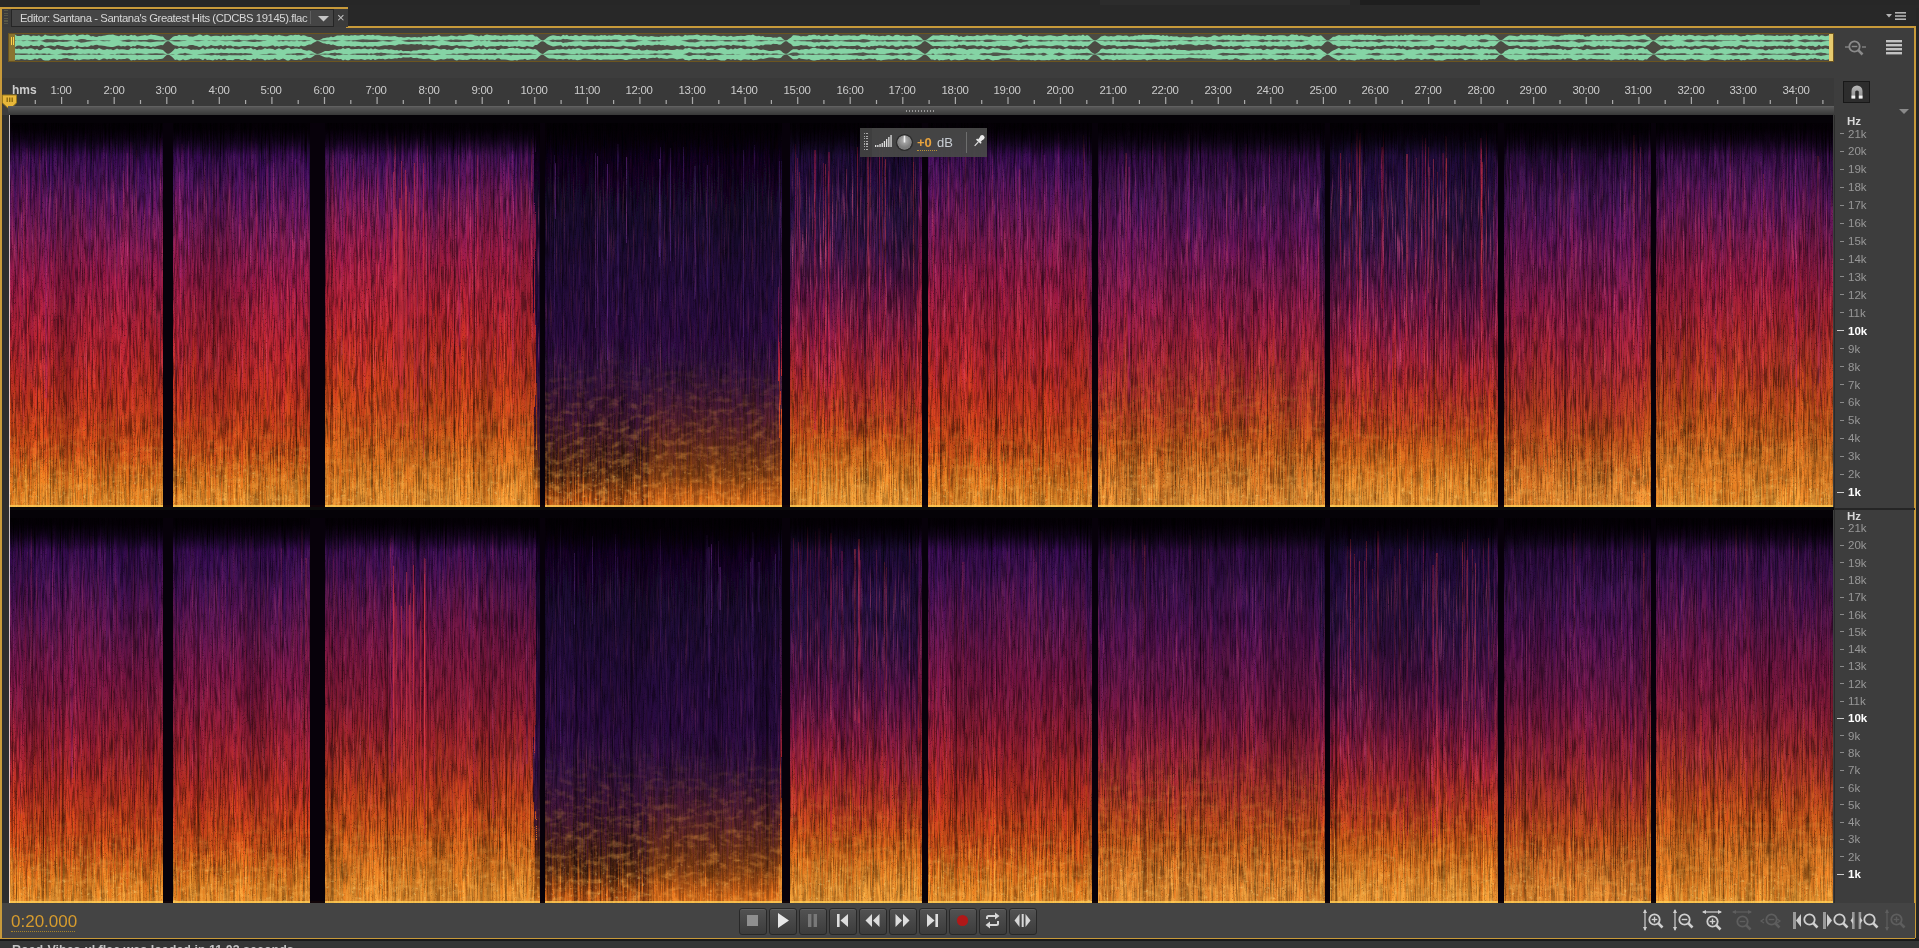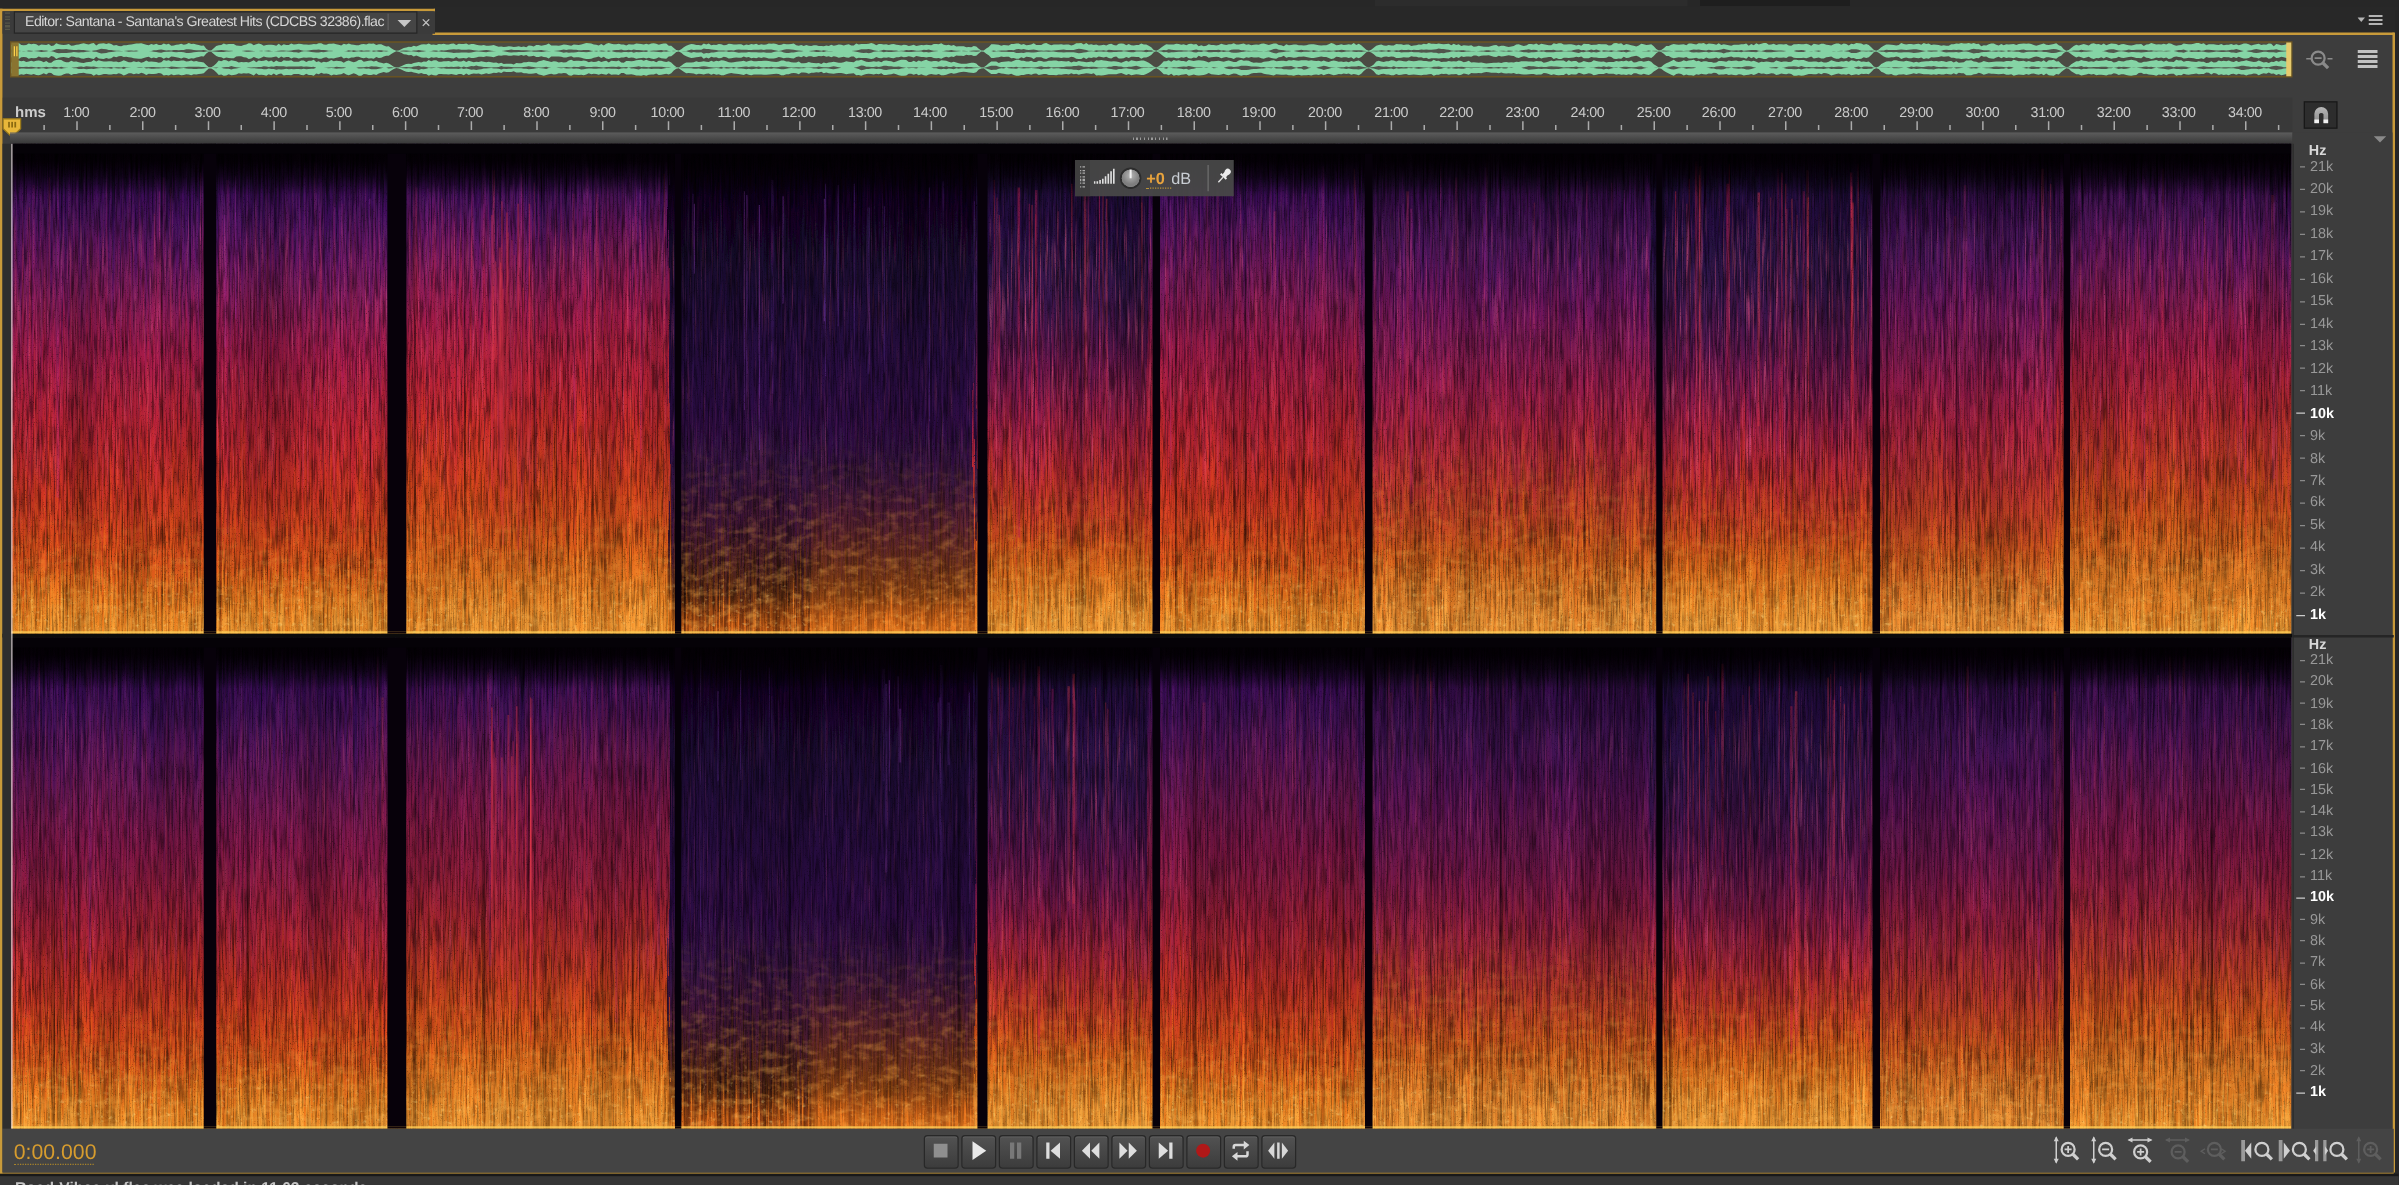--- a/index.html
+++ b/index.html
@@ -13,21 +13,21 @@
 <div class="abs" style="left:0;top:937.5px;width:1915px;height:1.5px;background:#c89a3a"></div>
 <div class="abs" style="left:1915.5px;top:8px;width:3.5px;height:940px;background:#262626"></div>
 <div class="abs" style="left:2px;top:8.5px;width:346px;height:18.5px;background:#3b3b3b"></div>
 <div class="abs" style="left:4px;top:10.0px;width:4px;height:1.3px;background:#565648"></div>
 <div class="abs" style="left:4px;top:12.6px;width:4px;height:1.3px;background:#565648"></div>
 <div class="abs" style="left:4px;top:15.2px;width:4px;height:1.3px;background:#565648"></div>
 <div class="abs" style="left:4px;top:17.8px;width:4px;height:1.3px;background:#565648"></div>
 <div class="abs" style="left:4px;top:20.4px;width:4px;height:1.3px;background:#565648"></div>
 <div class="abs" style="left:4px;top:23.0px;width:4px;height:1.3px;background:#565648"></div>
 <div class="abs" style="left:11px;top:8.5px;width:323px;height:18.5px;background:#454545;border:1px solid #252525;box-sizing:border-box"></div>
-<div class="abs" style="left:20px;top:11.5px;width:290px;overflow:hidden;font-size:11.3px;letter-spacing:-0.42px;color:#d6d6d6;white-space:nowrap">Editor: Santana - Santana's Greatest Hits (CDCBS 32386).flac</div>
+<div class="abs" style="left:20px;top:11.5px;width:290px;overflow:hidden;font-size:11.3px;letter-spacing:-0.42px;color:#d6d6d6;white-space:nowrap">Editor: Santana - Santana's Greatest Hits (CDCBS 19145).flac</div>
 <div class="abs" style="left:310px;top:11px;width:1px;height:13px;background:#5f5f5f"></div>
 <svg class="abs" style="left:317px;top:15px" width="13" height="7">
     <path d="M1 1 L12 1 L6.5 6.5 Z" fill="#c6c6c6"></path>
   </svg>
 <div class="abs" style="left:337px;top:10px;font-size:13px;color:#c2c2c2">×</div>
 <svg class="abs" style="left:1886px;top:11px" width="22" height="11">
     <path d="M0 3 L6 3 L3 6.5 Z" fill="#b4b4b4"></path>
     <rect x="9" y="1" width="11" height="1.6" fill="#b4b4b4"></rect>
     <rect x="9" y="4.2" width="11" height="1.6" fill="#b4b4b4"></rect>
     <rect x="9" y="7.4" width="11" height="1.6" fill="#b4b4b4"></rect>
@@ -1445,21 +1445,21 @@
 <div class="abs" style="left:966px;top:132px;width:1px;height:21px;background:#6e6e6e"></div>
 <svg class="abs" style="left:970px;top:132px" width="18" height="19">
     <g transform="rotate(42 9 9)">
       <circle cx="9" cy="4.2" r="2.4" fill="#ececec"></circle>
       <rect x="7.2" y="5.2" width="3.6" height="3.4" fill="#ececec"></rect>
       <rect x="5.9" y="8.4" width="6.2" height="1.6" fill="#ececec"></rect>
       <rect x="8.5" y="10" width="1.1" height="5.5" fill="#e0e0e0"></rect>
     </g>
   </svg>
 <div class="abs" style="left:2px;top:903px;width:1913px;height:34.5px;background:#444444"></div>
-<div class="abs" style="left:11px;top:912px;font-size:17px;color:#d79c2e">0:00.000</div>
+<div class="abs" style="left:11px;top:912px;font-size:17px;color:#d79c2e">0:20.000</div>
 <div class="abs" style="left:11px;top:931px;width:64px;height:0;border-bottom:1px dotted #a8832a"></div>
 <div class="tbtn" style="left:739px">
     <svg width="25" height="23">
       <rect x="7" y="6" width="11" height="11" fill="#8f8f8f"></rect>
     </svg>
   </div>
 <div class="tbtn" style="left:769px">
     <svg width="25" height="23">
       <path d="M8 4 L19 11.5 L8 19 Z" fill="#e8e8e8"></path>
     </svg>

